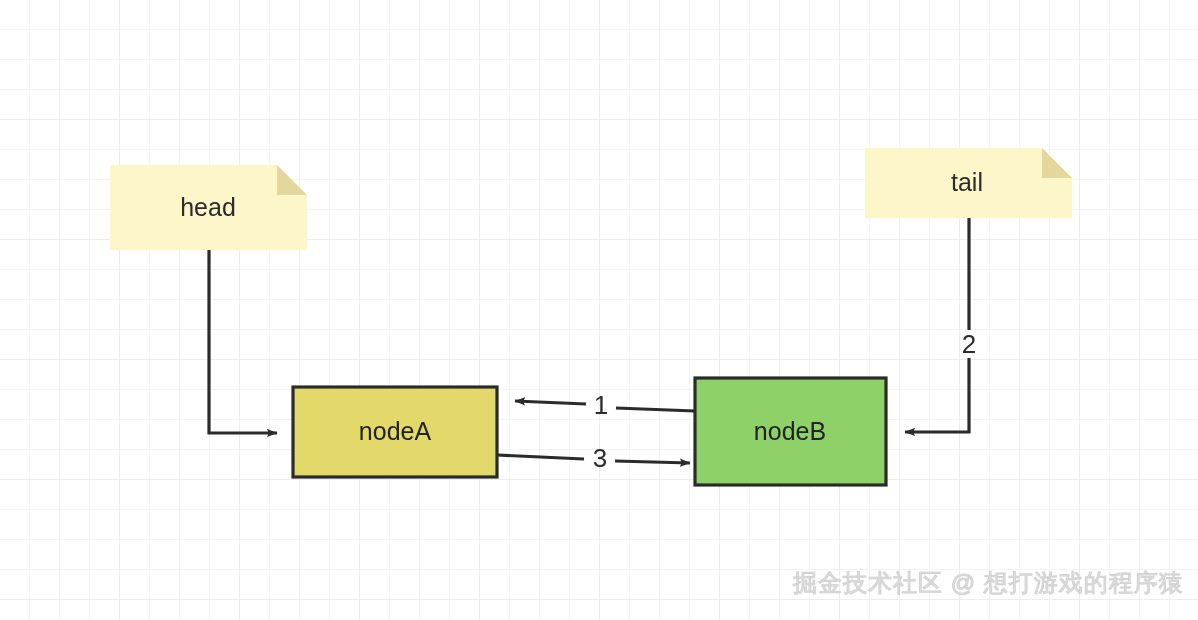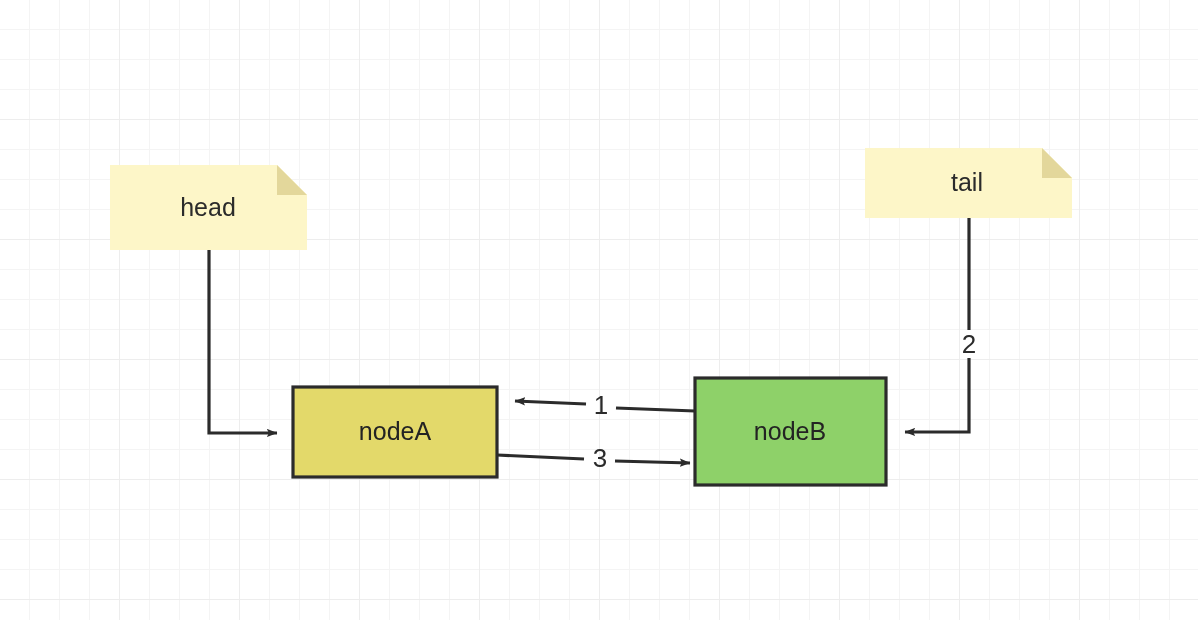--- a/index.html
+++ b/index.html
@@ -126,14 +126,15 @@
       <text class="node-label" x="395" y="433">nodeA</text>
     </g>
 
     <g>
       <rect class="node-box" x="695" y="378" width="191" height="107" fill="#8ed169"></rect>
       <text class="node-label" x="790" y="433">nodeB</text>
     </g>
 
   </svg>
 
+  <div class="watermark">掘金技术社区 @ 想打游戏的程序猿</div>
 
 </div>
 
 </body></html>

